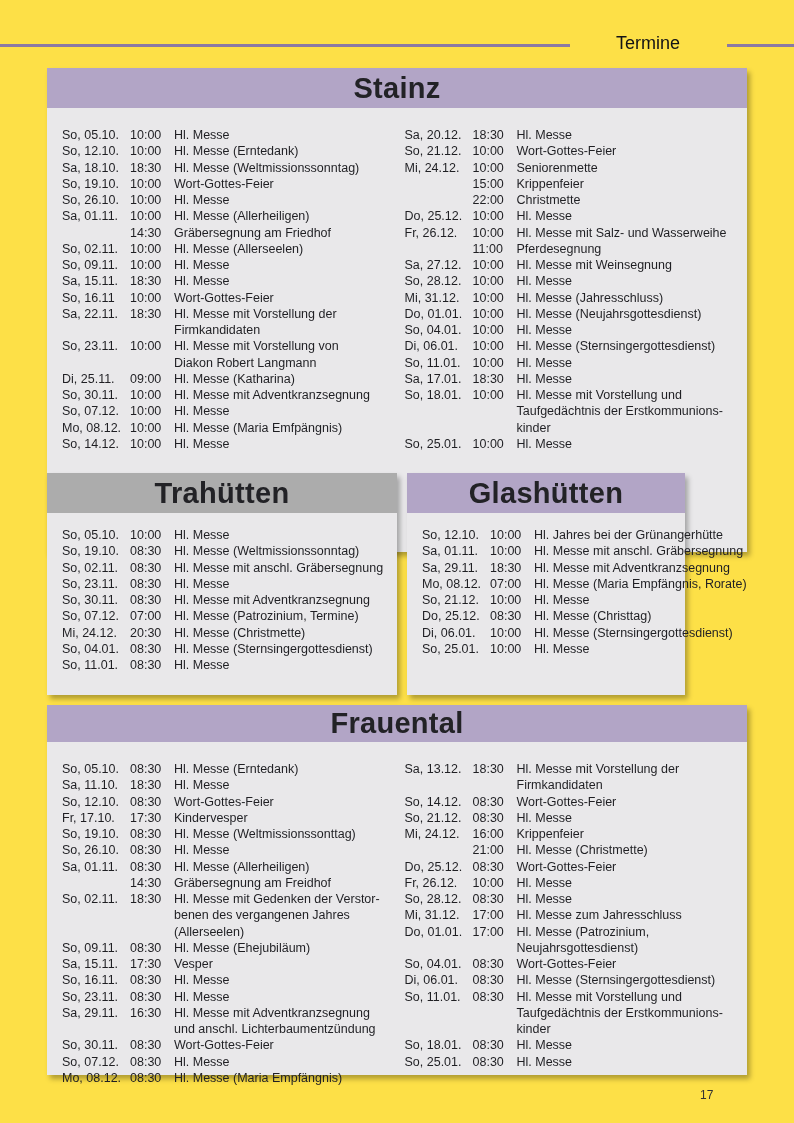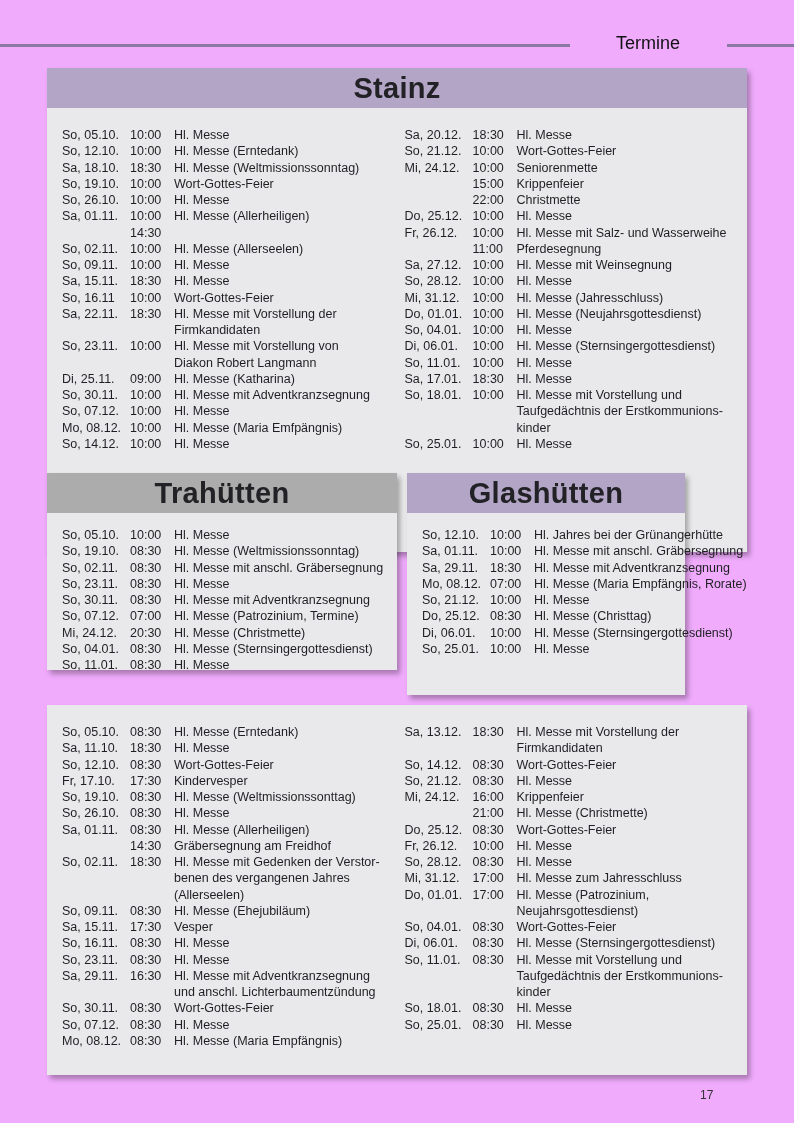--- a/index.html
+++ b/index.html
@@ -1,17 +1,17 @@
 <!DOCTYPE html>
 <html style="--purple: #b2a5c6; --gray: #acacac; --panel_bg: #e9e8ea; --rule: #8b79a3; --text: #1f1f23;"><head>
 <meta charset="utf-8">
 <style>
   html,body { margin:0; padding:0; background:#ffffff; }
   .page {
-    position:relative; width:794px; height:1123px; background:#f0abfc;
+    position:relative; width:794px; height:1123px; background:#fde047;
     font-family:"Liberation Sans","DejaVu Sans",sans-serif; overflow:hidden;
   }
 
   
   .rule { position:absolute; top:44px; height:3px; background:var(--rule,#8b79a3); }
   .rule-left  { left:0; width:570px; }
   .rule-right { left:727px; width:67px; }
   .topbar-label {
     position:absolute; top:33px; left:592px; width:112px; text-align:center;
     font-size:18px; color:#121215;
@@ -25,21 +25,21 @@
   .panel-header {
     height:40px; display:flex; align-items:center; justify-content:center;
     background:var(--purple,#b2a5c6);
   }
   .panel-header.gray { background:var(--gray,#acacac); }
   .panel-title {
     font-size:29px; font-weight:600; color:#222226; letter-spacing:0.3px;
   }
 
   #stainz      { left:47px;  top:68px;  width:700px; height:484px; }
-  #trahuetten  { left:47px;  top:473px; width:350px; height:197px; }
+  #trahuetten  { left:47px;  top:473px; width:350px; height:222px; }
   #glashuetten { left:407px; top:473px; width:278px; height:222px; }
   #frauental   { left:47px;  top:705px; width:700px; height:370px; }
   #frauental .panel-header { height:37px; }
 
   .panel-body { padding:19px 4px 0 15px; }
   #trahuetten .panel-body, #glashuetten .panel-body { padding-top:14px; }
   .two-col { display:flex; gap:4px; }
   .two-col .col { flex:1 1 0; min-width:0; }
 
   .row {
@@ -101,20 +101,21 @@
 
           <div class="row">
             <span class="date">Sa, 01.11.</span>
             <span class="time">10:00</span>
             <span class="desc">Hl. Messe (Allerheiligen)</span>
           </div>
 
           <div class="row">
             <span class="date"></span>
             <span class="time">14:30</span>
+            <span class="desc">Gräbersegnung am Friedhof</span>
           </div>
 
           <div class="row">
             <span class="date">So, 02.11.</span>
             <span class="time">10:00</span>
             <span class="desc">Hl. Messe (Allerseelen)</span>
           </div>
 
           <div class="row">
             <span class="date">So, 09.11.</span>
@@ -405,20 +406,23 @@
 
         <div class="row">
           <span class="date">So, 25.01.</span>
           <span class="time">10:00</span>
           <span class="desc">Hl. Messe</span>
         </div>
       </div>
   </section>
 
   <section class="panel" id="frauental">
+    <div class="panel-header">
+      <span class="panel-title">Frauental</span>
+    </div>
     <div class="panel-body two-col">
       <div class="col">
 
           <div class="row">
             <span class="date">So, 05.10.</span>
             <span class="time">08:30</span>
             <span class="desc">Hl. Messe (Erntedank)</span>
           </div>
 
           <div class="row">

